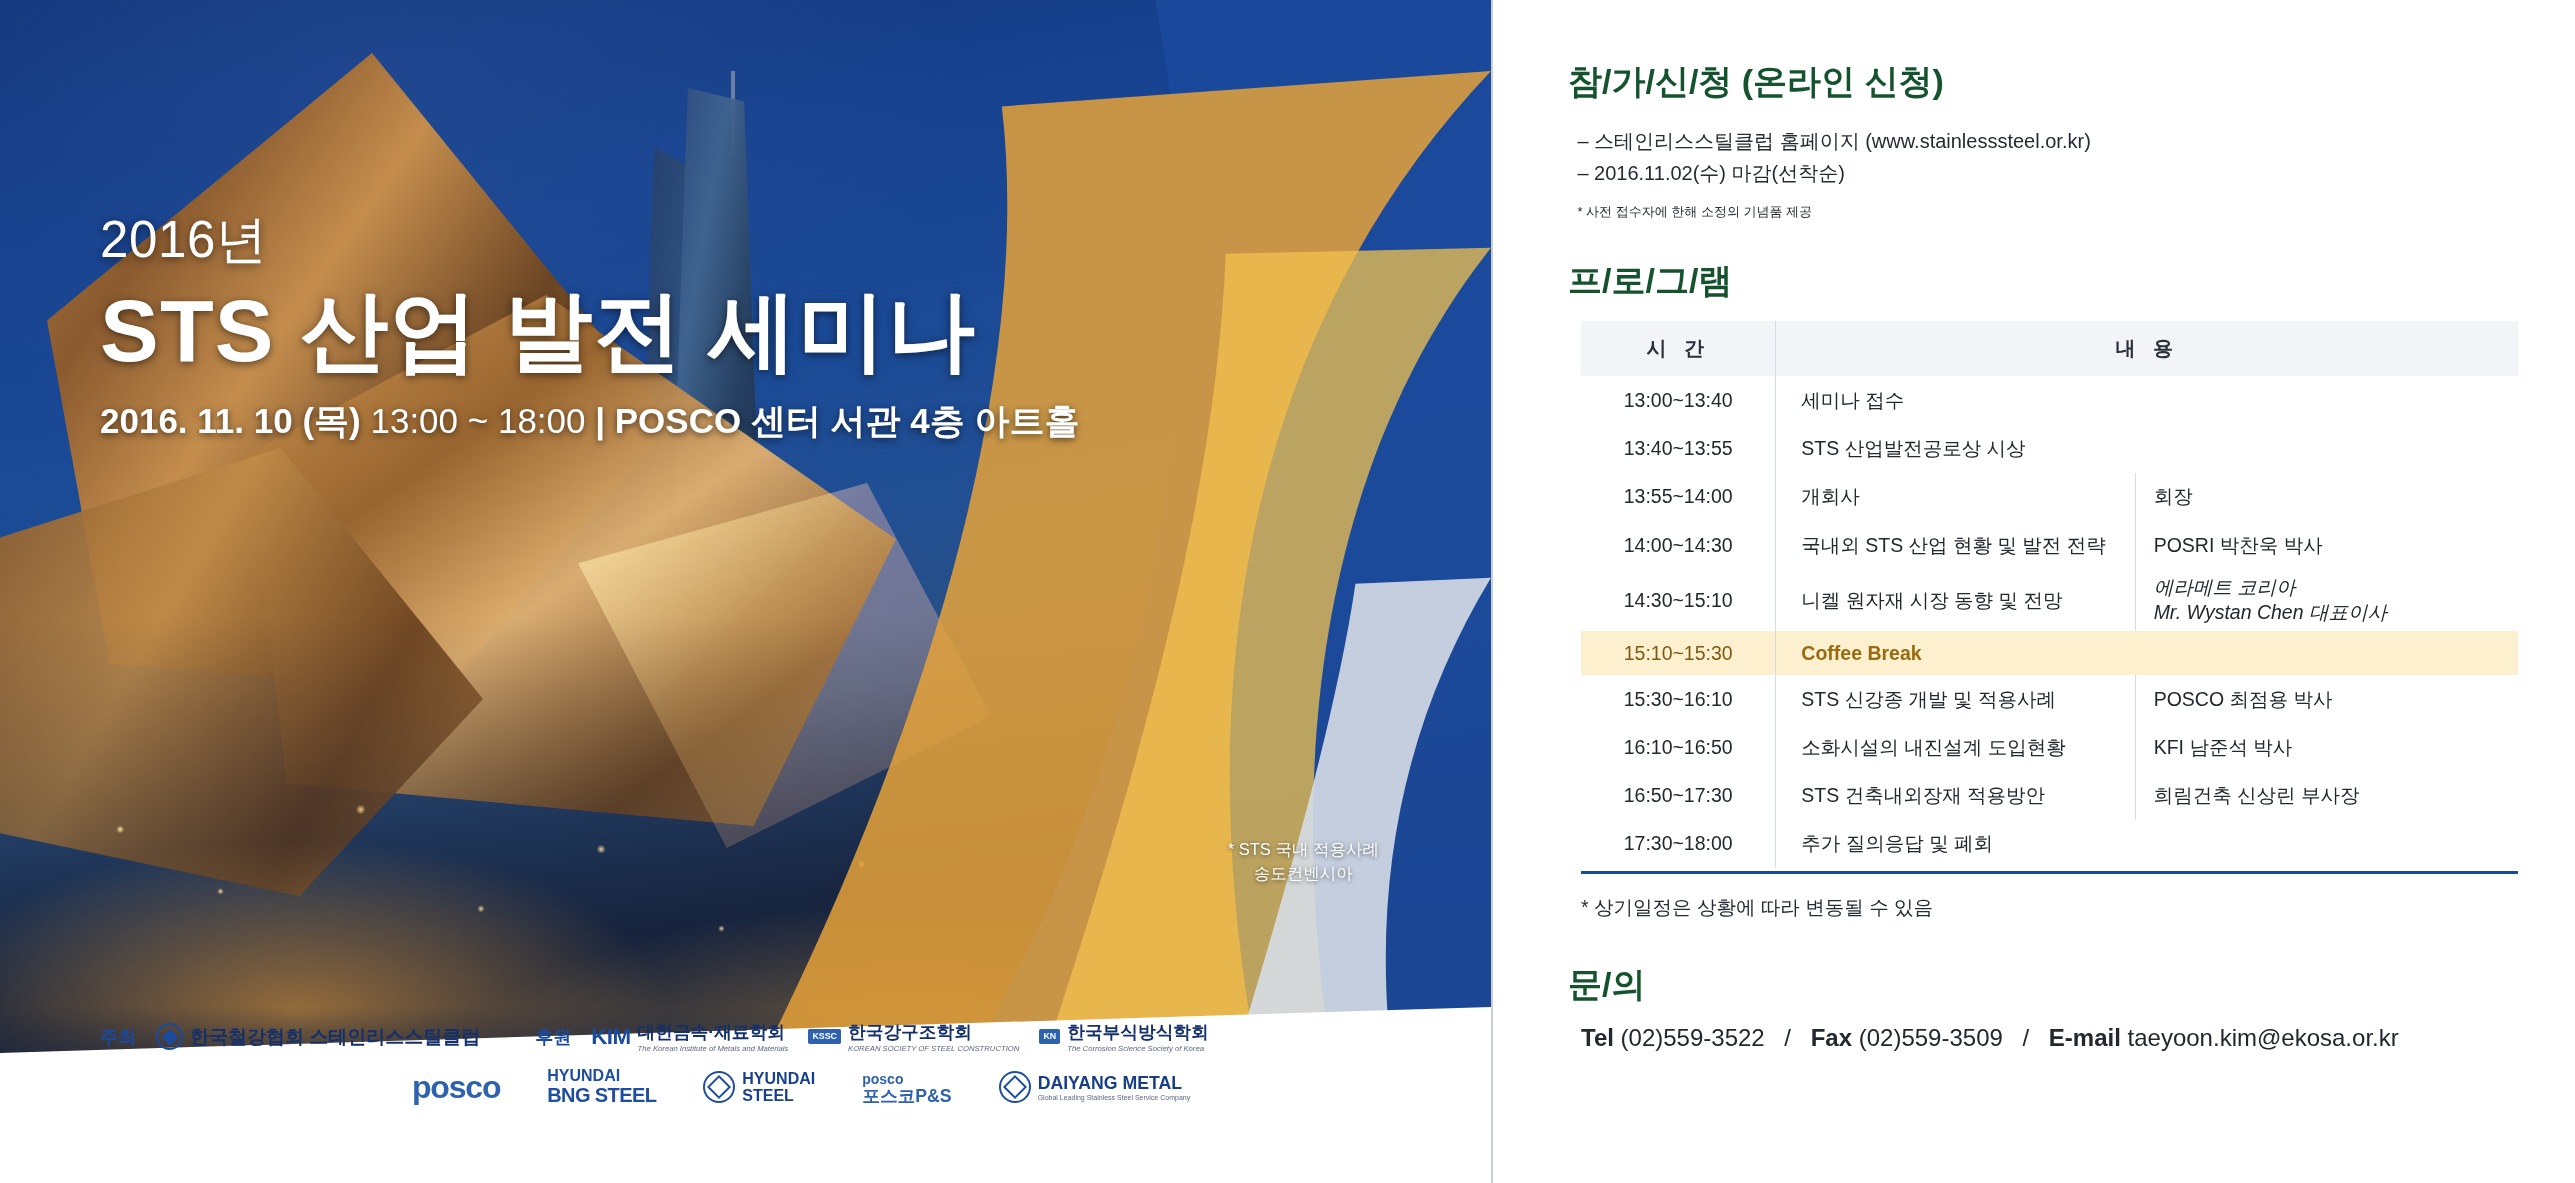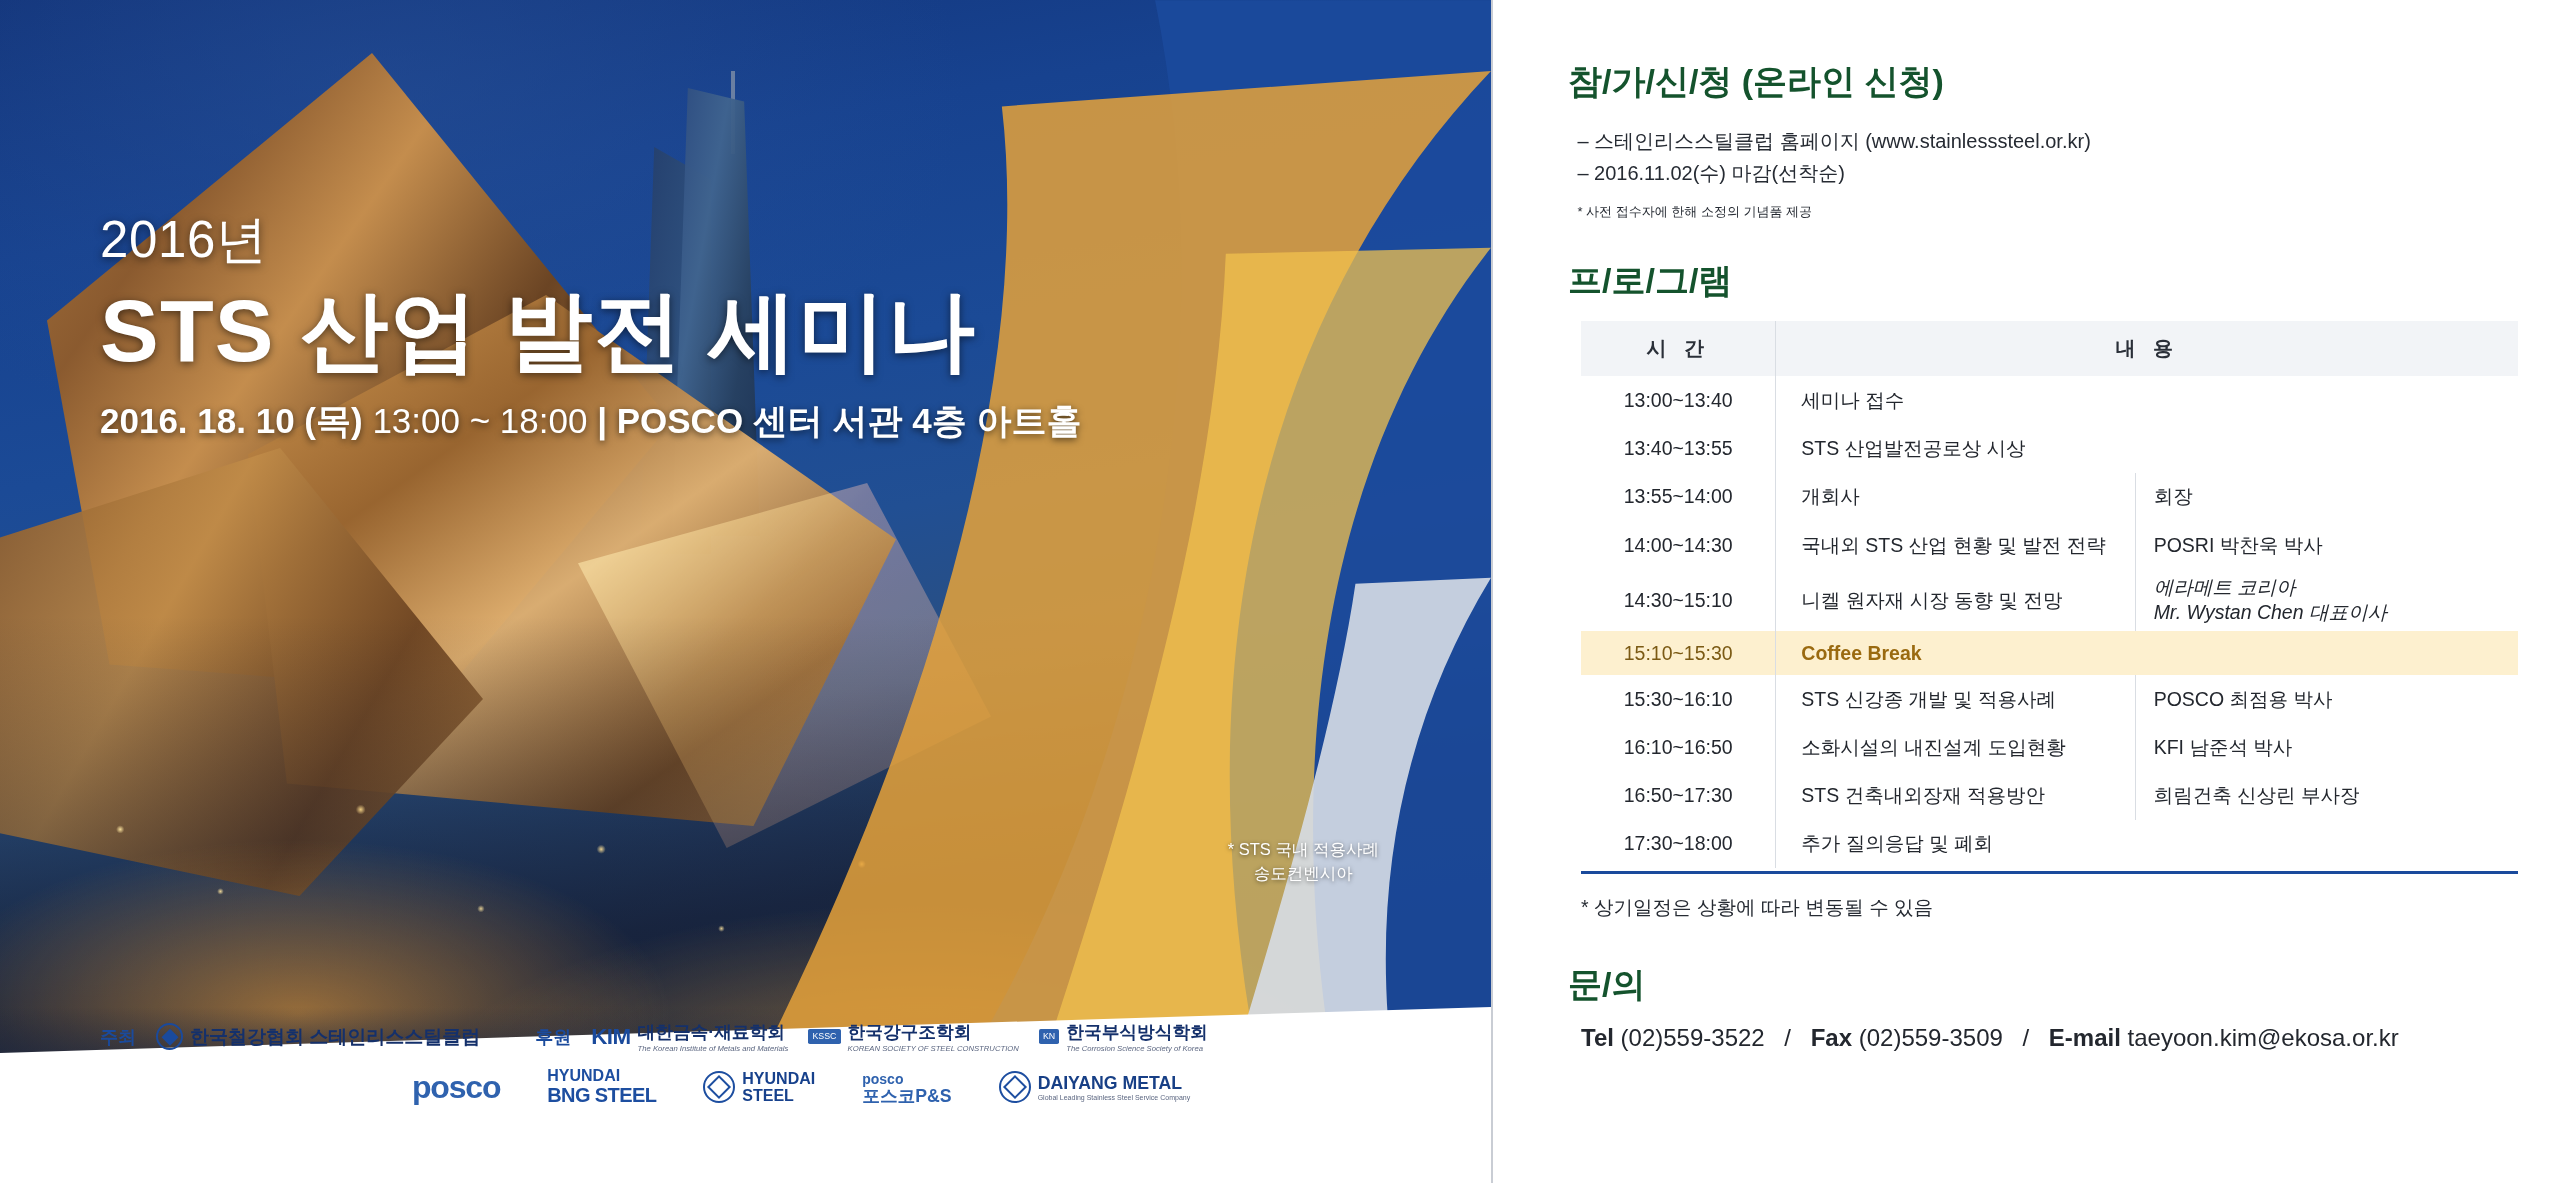--- a/index.html
+++ b/index.html
@@ -157,21 +157,21 @@
   .sp-mark::after {
     content: ""; position: absolute; left: 50%; top: 50%;
     width: 11.8px; height: 11.8px; background: #1a4a9c;
     transform: translate(-50%,-50%) rotate(45deg);
   }
   .sp-name { font-size: 19px; font-weight: 700; color: #14306b; }
   .sp-name2 { font-size: 17.7px; font-weight: 700; color: #14306b; }
   .sp-eng { font-size: 7.7px; color: #5b6680; font-weight: 400; display:block;font-style:italic; }
   .sp-kim { font-size: 22.4px; font-weight: 800; color: #1a4a9c; letter-spacing: -0.6px; }
   .sp-box {
-    font-size: 8.8px; font-weight: 400; color: #ffffff; background: #2f62ae;
+    font-size: 8.8px; font-weight: 700; color: #ffffff; background: #2f62ae;
     padding: 2.9px 4.1px; border-radius: 1.8px; line-height: 1;
   }
   .logo-posco { font-size: 32px; font-weight: 800; color: #2f62ae; letter-spacing: -1.2px; }
   .logo-hyundai-bng { font-size: 16px; font-weight: 700; color: #1d4ea0; line-height: 1.05; }
   .logo-hyundai-bng b { font-size: 20px; display: block; letter-spacing: -0.6px; }
   .logo-hyundai-steel { font-size: 16px; font-weight: 700; color: #17418c; line-height: 1.1; }
   .logo-poscopns { font-size: 17.7px; font-weight: 800; color: #2f62ae; line-height: 1.05; }
   .logo-daiyang { font-size: 17.7px; font-weight: 700; color: #173f86; }
   .logo-daiyang small { display:block; font-size: 7px; color:#5b6680; font-weight: 400; }
   .hex {
@@ -262,21 +262,21 @@
       <path d="M2530,0 L2530,2008 L1500,2008 C1900,1500 2100,700 1960,0 Z" fill="#1b4a9c" opacity="0.92"></path>
       <path d="M2530,120 C2150,520 1960,1150 2180,2008 L1180,2008 C1520,1400 1760,700 1700,180 Z" fill="#e6a23a" opacity="0.85"></path>
       <path d="M2530,420 C2260,760 2140,1300 2300,2008 L1700,2008 C1900,1420 2060,900 2080,430 Z" fill="#f2c14e" opacity="0.75"></path>
       <path d="M2530,980 C2360,1260 2300,1600 2400,2008 L2030,2008 C2150,1620 2260,1260 2300,990 Z" fill="#d7dde6" opacity="0.9"></path>
     </svg>
 
     <div class="title-block">
       <div class="title-year">2016년</div>
       <div class="title-main">STS 산업 발전 세미나</div>
       <div class="title-sub">
-        <span>2016. 18. 10 (목) </span><span class="dim">13:00 ~ 18:00</span><span> | POSCO 센터 서관 4층 아트홀</span>
+        <span>2016. 11. 10 (목) </span><span class="dim">13:00 ~ 18:00</span><span> | POSCO 센터 서관 4층 아트홀</span>
       </div>
     </div>
 
     <div class="photo-credit">
       <div>* STS 국내 적용사례</div>
       <div>송도컨벤시아</div>
     </div>
 
     <div class="sponsor-band curved"></div>
 

